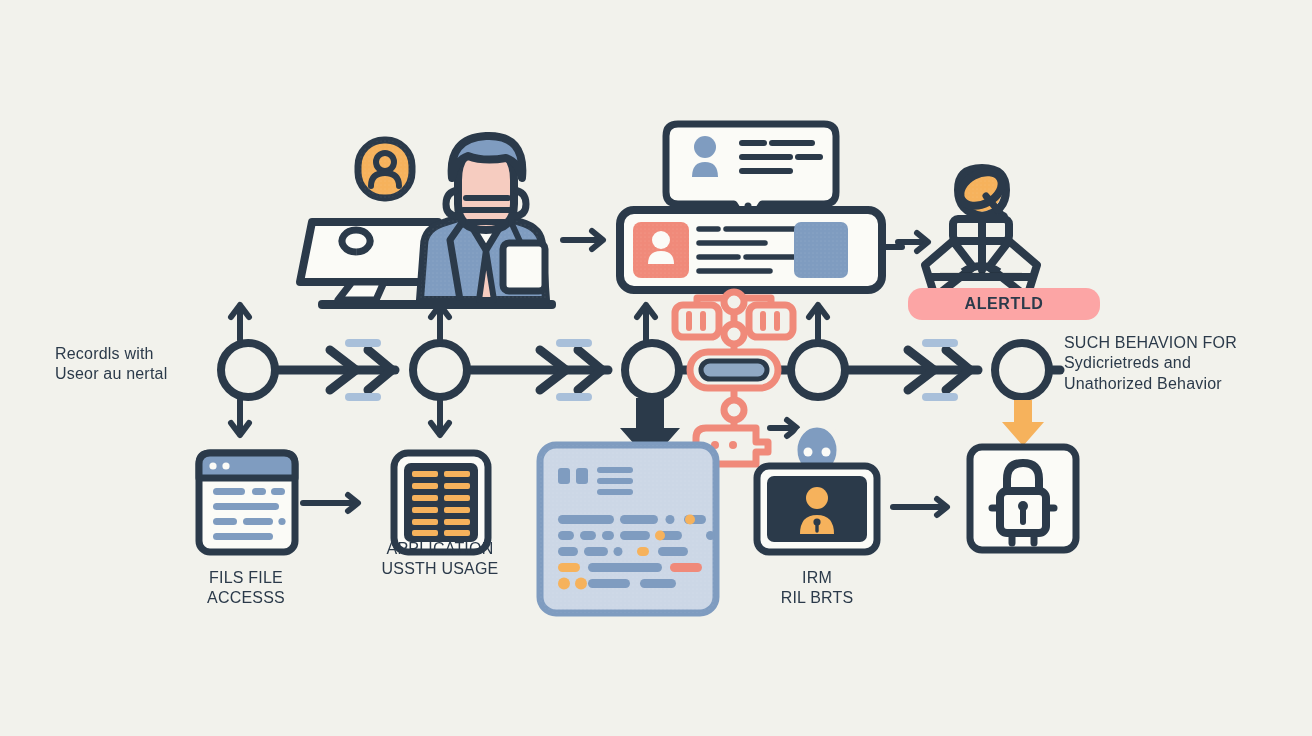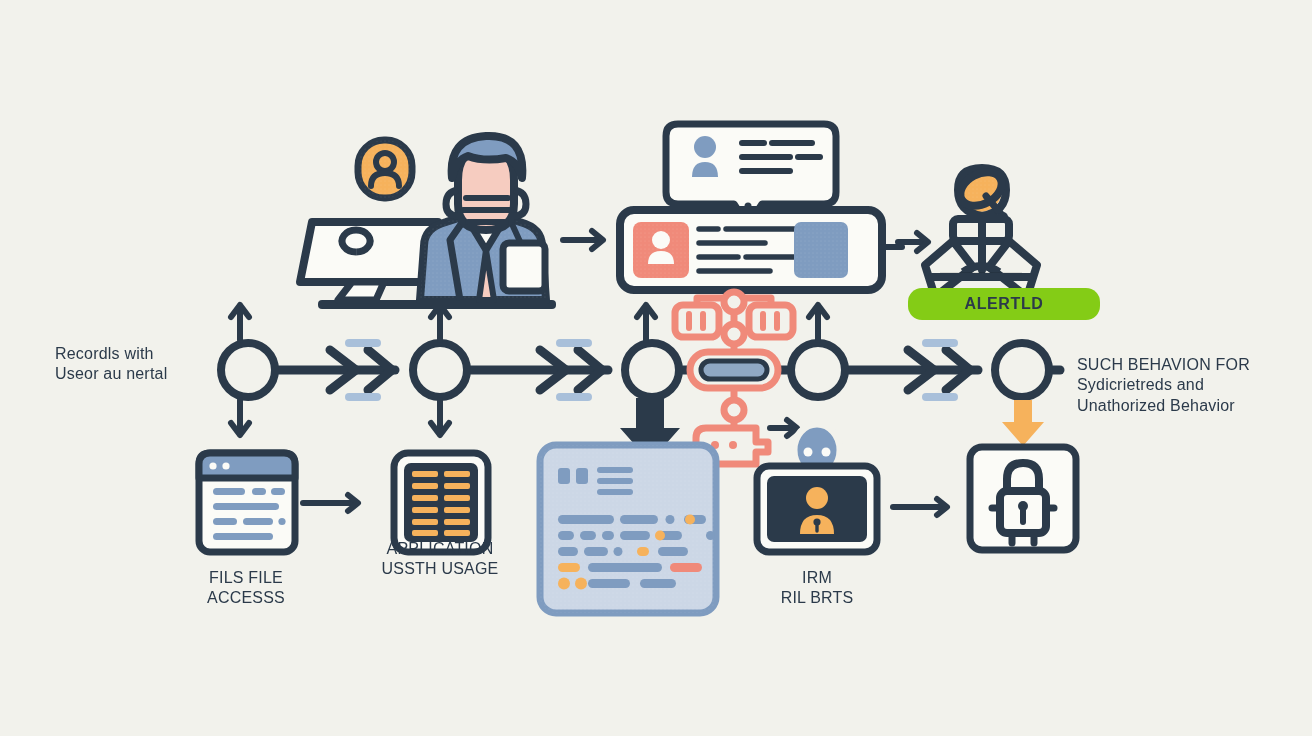--- a/index.html
+++ b/index.html
@@ -396,24 +396,24 @@
       <line x1="1046" y1="508" x2="1054" y2="508" stroke="#2b3a4a" stroke-width="7" stroke-linecap="round"></line>
       <circle cx="1023" cy="506" r="5" fill="#2b3a4a"></circle>
       <path d="M1023,508 l0,14" stroke="#2b3a4a" stroke-width="6" stroke-linecap="round"></path>
       <line x1="1012" y1="533" x2="1012" y2="543" stroke="#2b3a4a" stroke-width="7" stroke-linecap="round"></line>
       <line x1="1034" y1="533" x2="1034" y2="543" stroke="#2b3a4a" stroke-width="7" stroke-linecap="round"></line>
     </g>
   </svg>
 
   <div class="lbl lbl-left lbl-size-md" style="left:55px; top:344px;">Recordls with<br>Useor au nertal</div>
 
-  <div class="lbl lbl-left lbl-size-md" style="left:1064px; top:355px;margin-left:13px;">SUCH BEHAVION FOR<br>Sydicrietreds and<br>Unathorized Behavior</div>
+  <div class="lbl lbl-left lbl-size-md" style="left:1064px; top:333px;">SUCH BEHAVION FOR<br>Sydicrietreds and<br>Unathorized Behavior</div>
 
   <div class="lbl lbl-center lbl-size-md" style="left:246px; top:568px;">FILS FILE<br>ACCESSS</div>
 
   <div class="lbl lbl-center lbl-size-md" style="left:440px; top:539px;">APPLICATION<br>USSTH USAGE</div>
 
   <div class="lbl lbl-center lbl-size-md" style="left:817px; top:568px;">IRM<br>RIL BRTS</div>
 
 
-  <div class="badge" style="left:908px; top:288px; width:192px; height:32px; background:#84cc16;">ALERTLD</div>
+  <div class="badge" style="left:908px; top:288px; width:192px; height:32px; background:#fca5a5;">ALERTLD</div>
 
 </div>
 
 </body></html>

